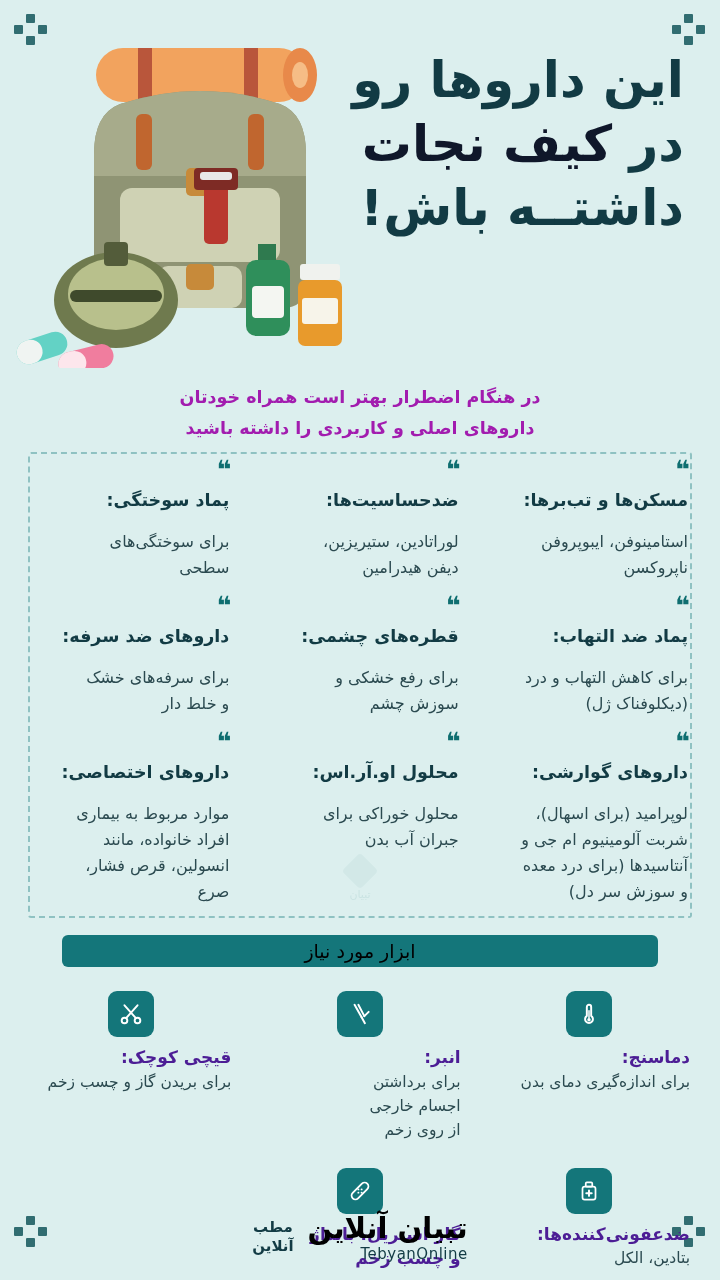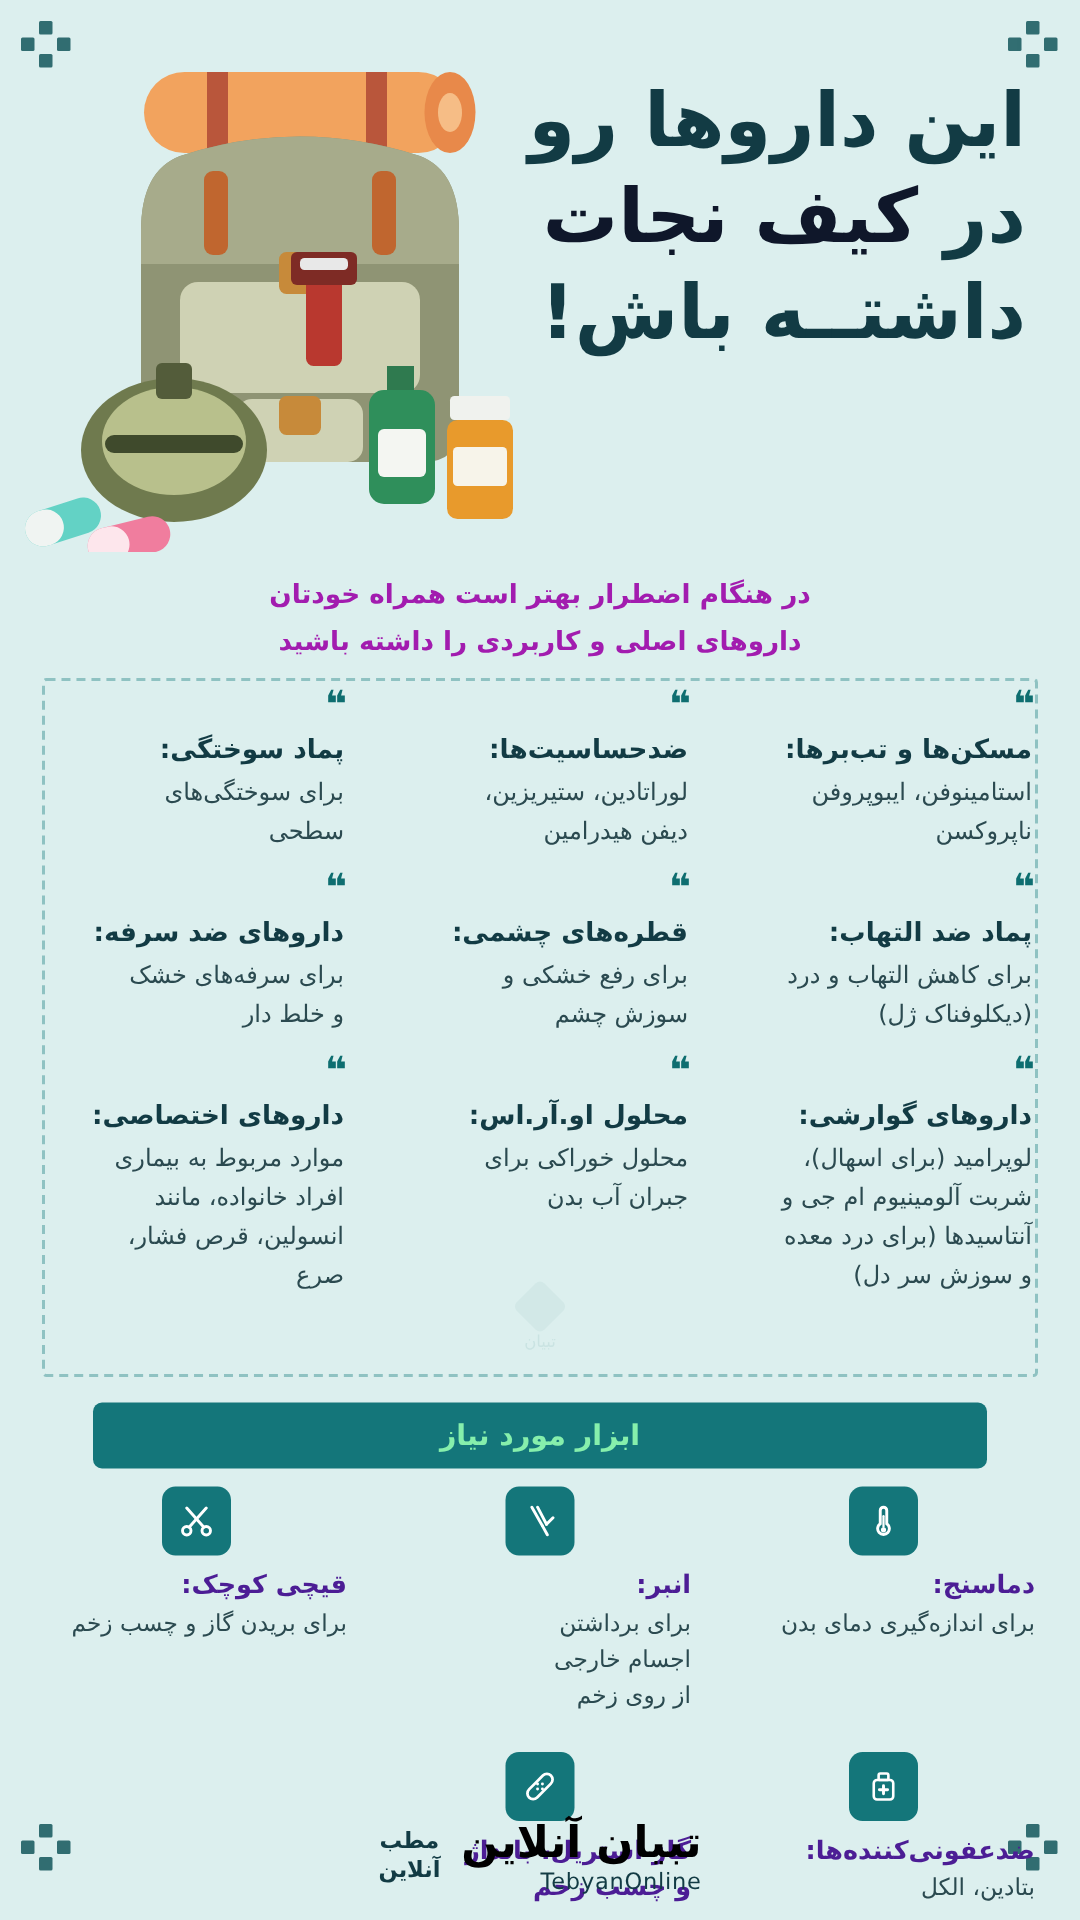--- a/index.html
+++ b/index.html
@@ -108,21 +108,21 @@
     color: #123b44;
     font-size: 17.5px;
     font-weight: bold;
     line-height: 1.5;
     margin-top: 4px;
   }
   .cell-body {
     color: #2b4a50;
     font-size: 16px;
     line-height: 1.62;
-    margin-top: 2px;
+    margin-top: 16px;
   }
 
   
   .watermark {
     position: absolute;
     top: 858px; left: 50%;
     transform: translateX(-50%);
     width: 70px; height: 60px;
     opacity: .28;
     color: #9cc6c5;
@@ -134,26 +134,26 @@
     background: #b9d8d7;
     margin: 0 auto 4px auto;
     border-radius: 4px;
     transform: rotate(45deg);
   }
 
   
   .tools-bar {
     position: absolute;
     top: 935px; left: 62px; right: 62px;
-    height: 44px;
+    height: 32px;
     background: #14767a;
     border-radius: 6px;
-    color: #86efac;
+    color: #000000;
     font-size: 19px;
-    font-weight: bold;
+    font-weight: normal;
     display: flex;
     align-items: center;
     justify-content: center;
   }
   .tools-grid {
     position: absolute;
     top: 985px; left: 16px; right: 16px;
     display: grid;
     grid-template-columns: repeat(3, 1fr);
     row-gap: 6px;

